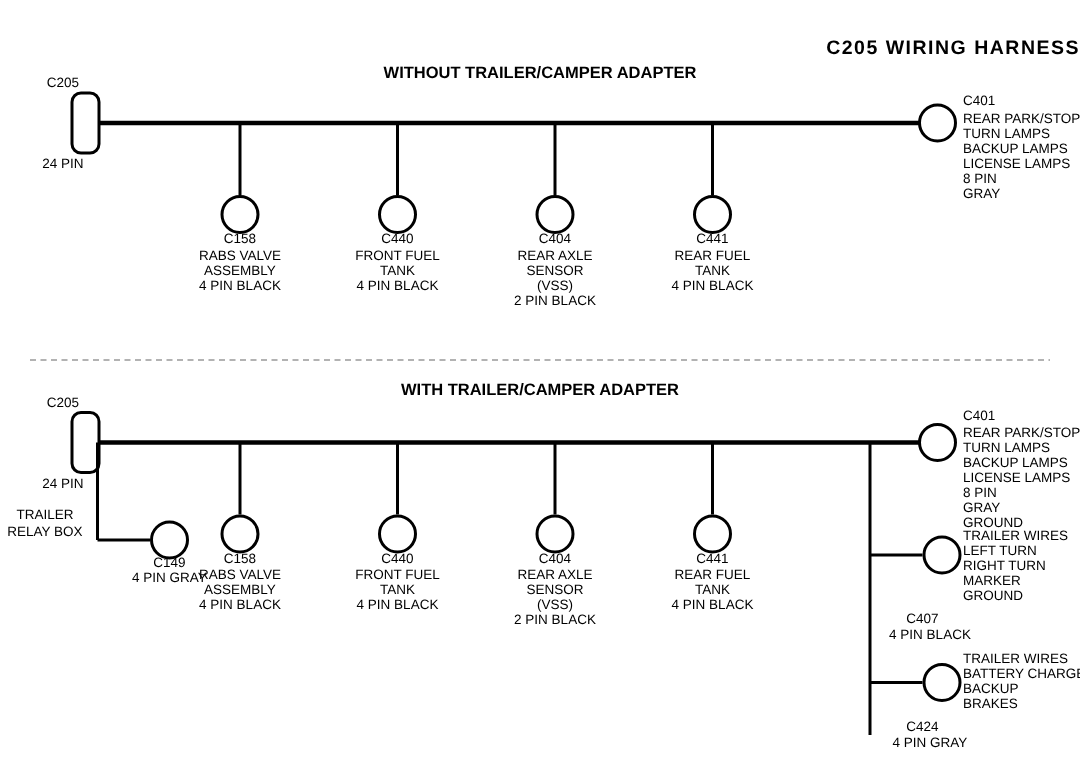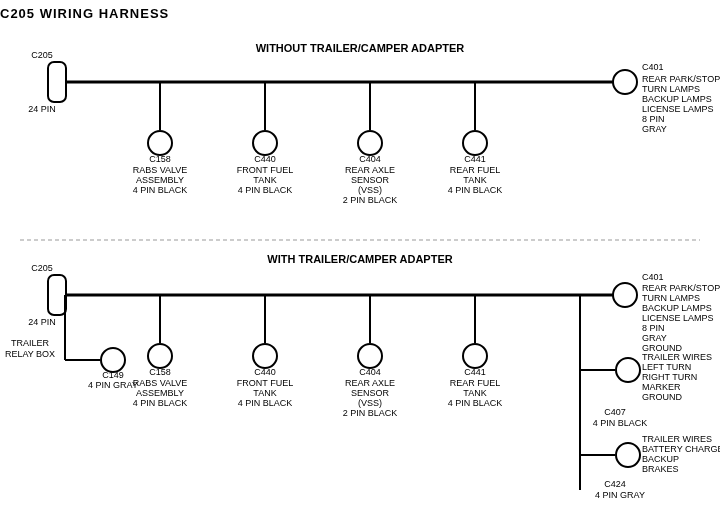--- a/index.html
+++ b/index.html
@@ -14,25 +14,26 @@
     }
 
     .diagram-container {
       width: 720px;
       height: 517px;
       position: relative;
       background: #fff;
     }
 
     .main-title {
-      text-align: left;
+      text-align: right;
       font-size: 13px;
       font-weight: bold;
-      padding-top: 6px;
+      padding-top: 24px;
       letter-spacing: 1px;
+      margin-left: 35px;
     }
 
     svg {
       position: absolute;
       top: 0;
       left: 0;
       width: 720px;
       height: 517px;
     }
 

